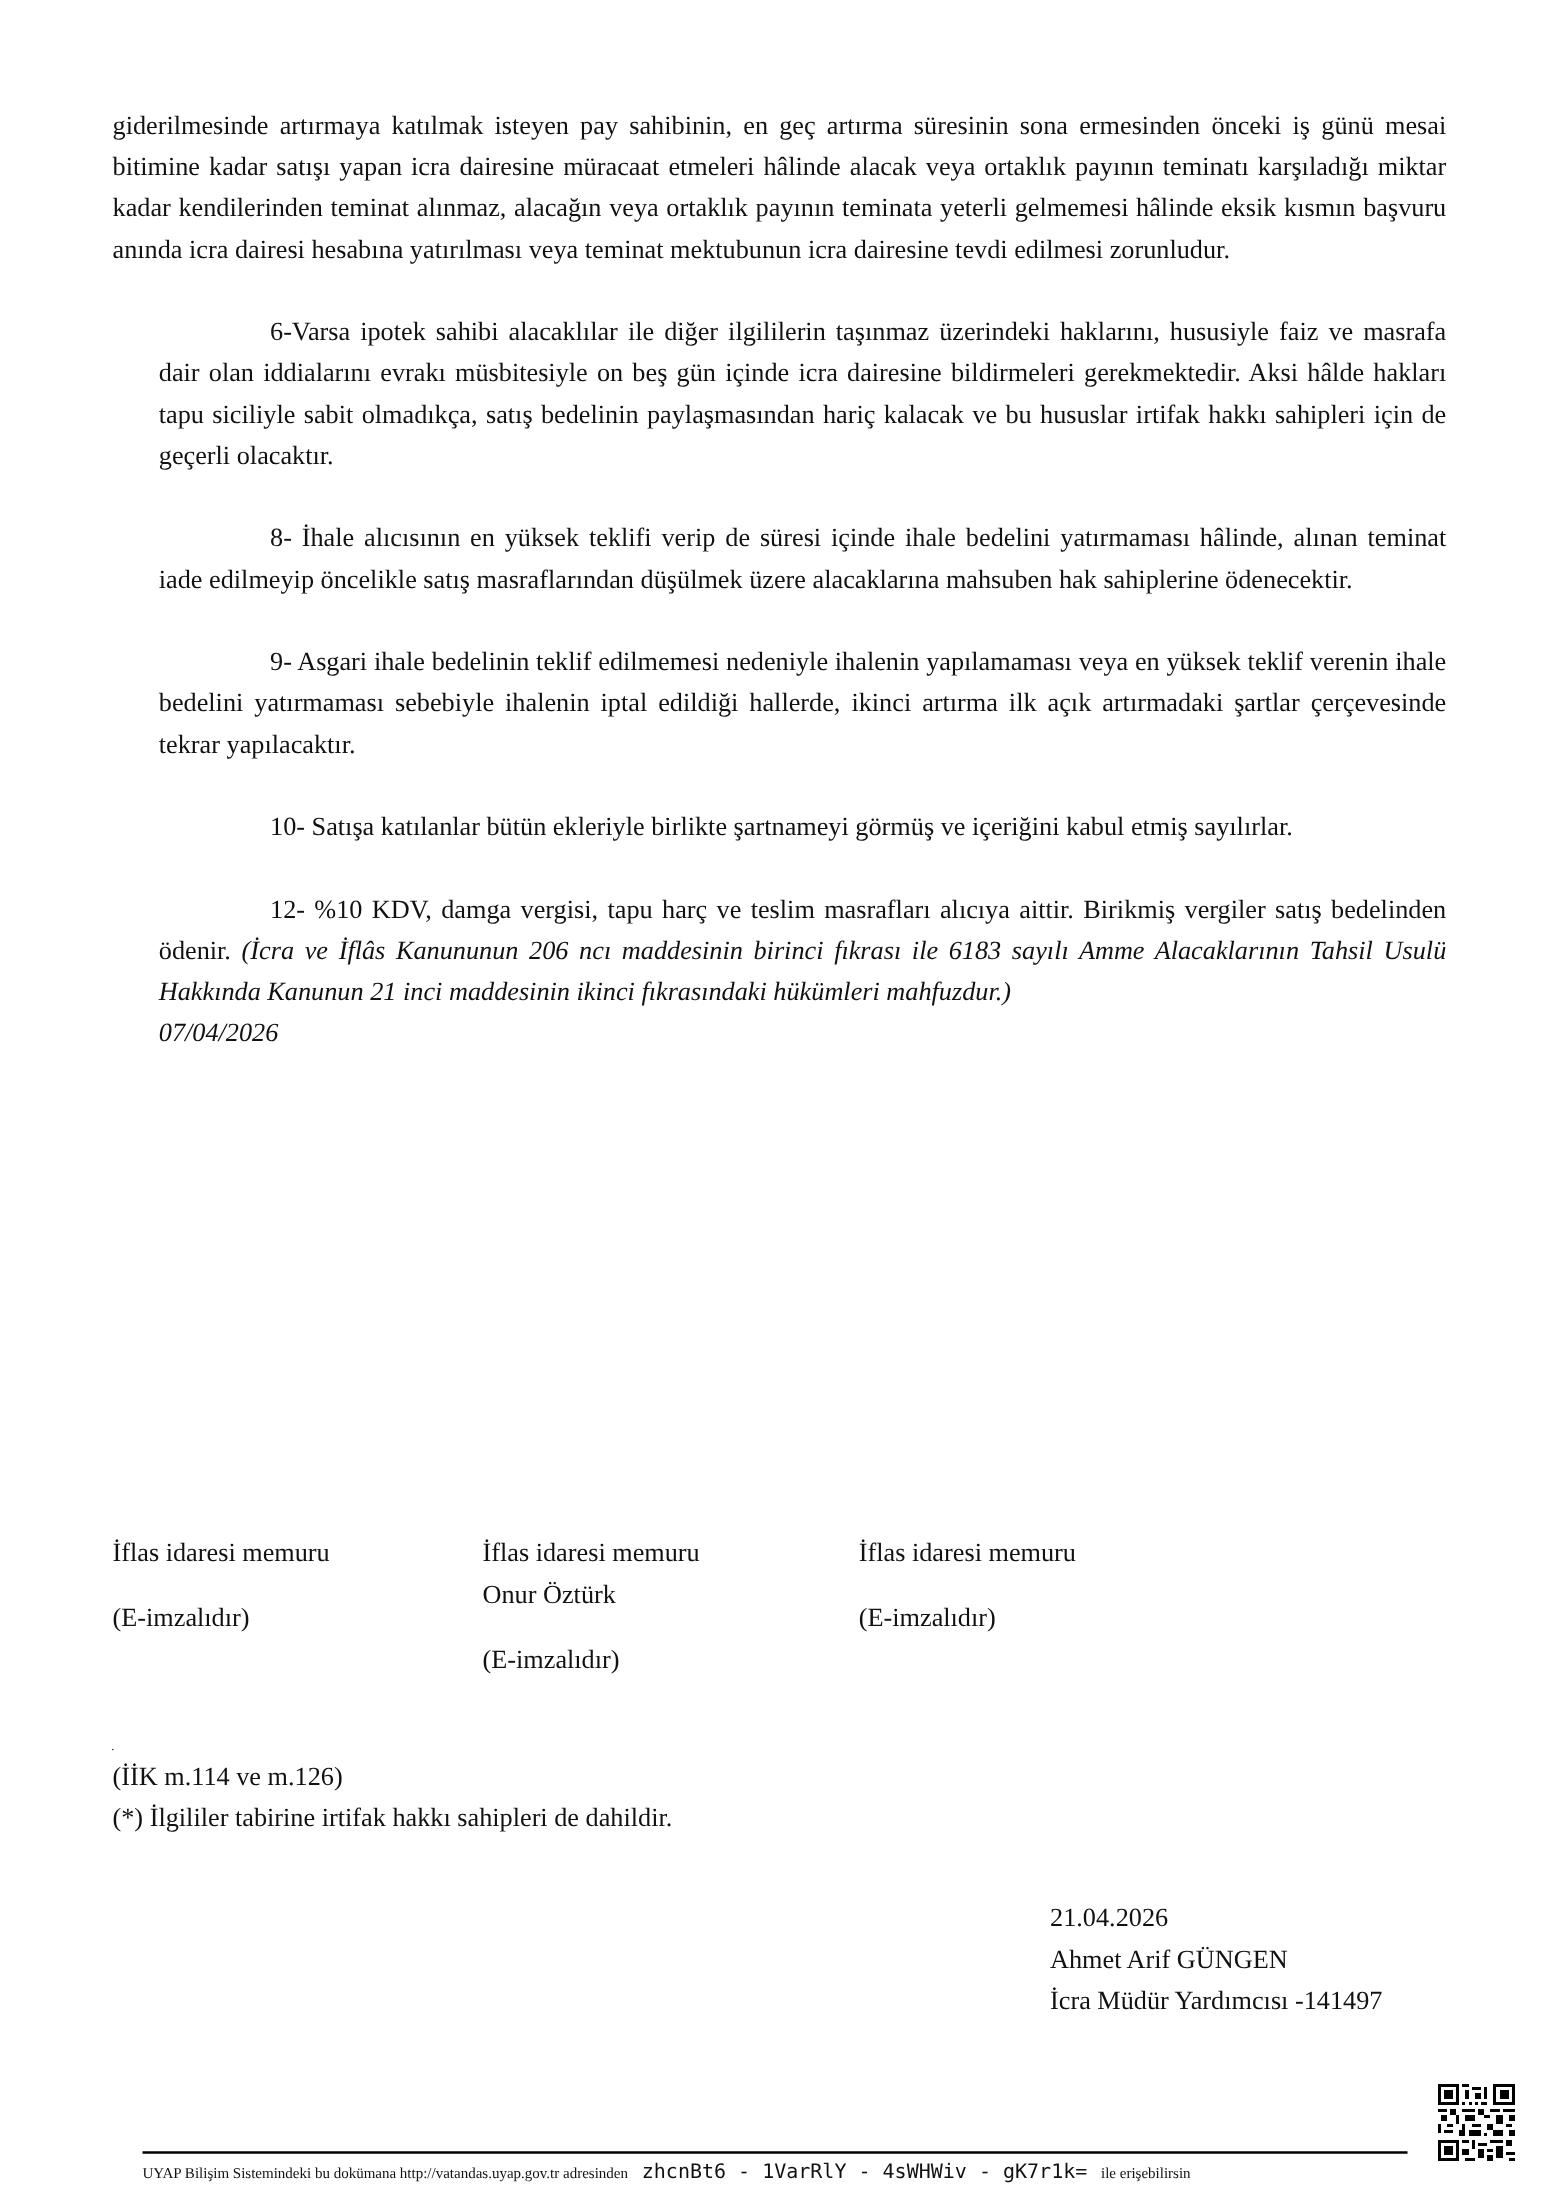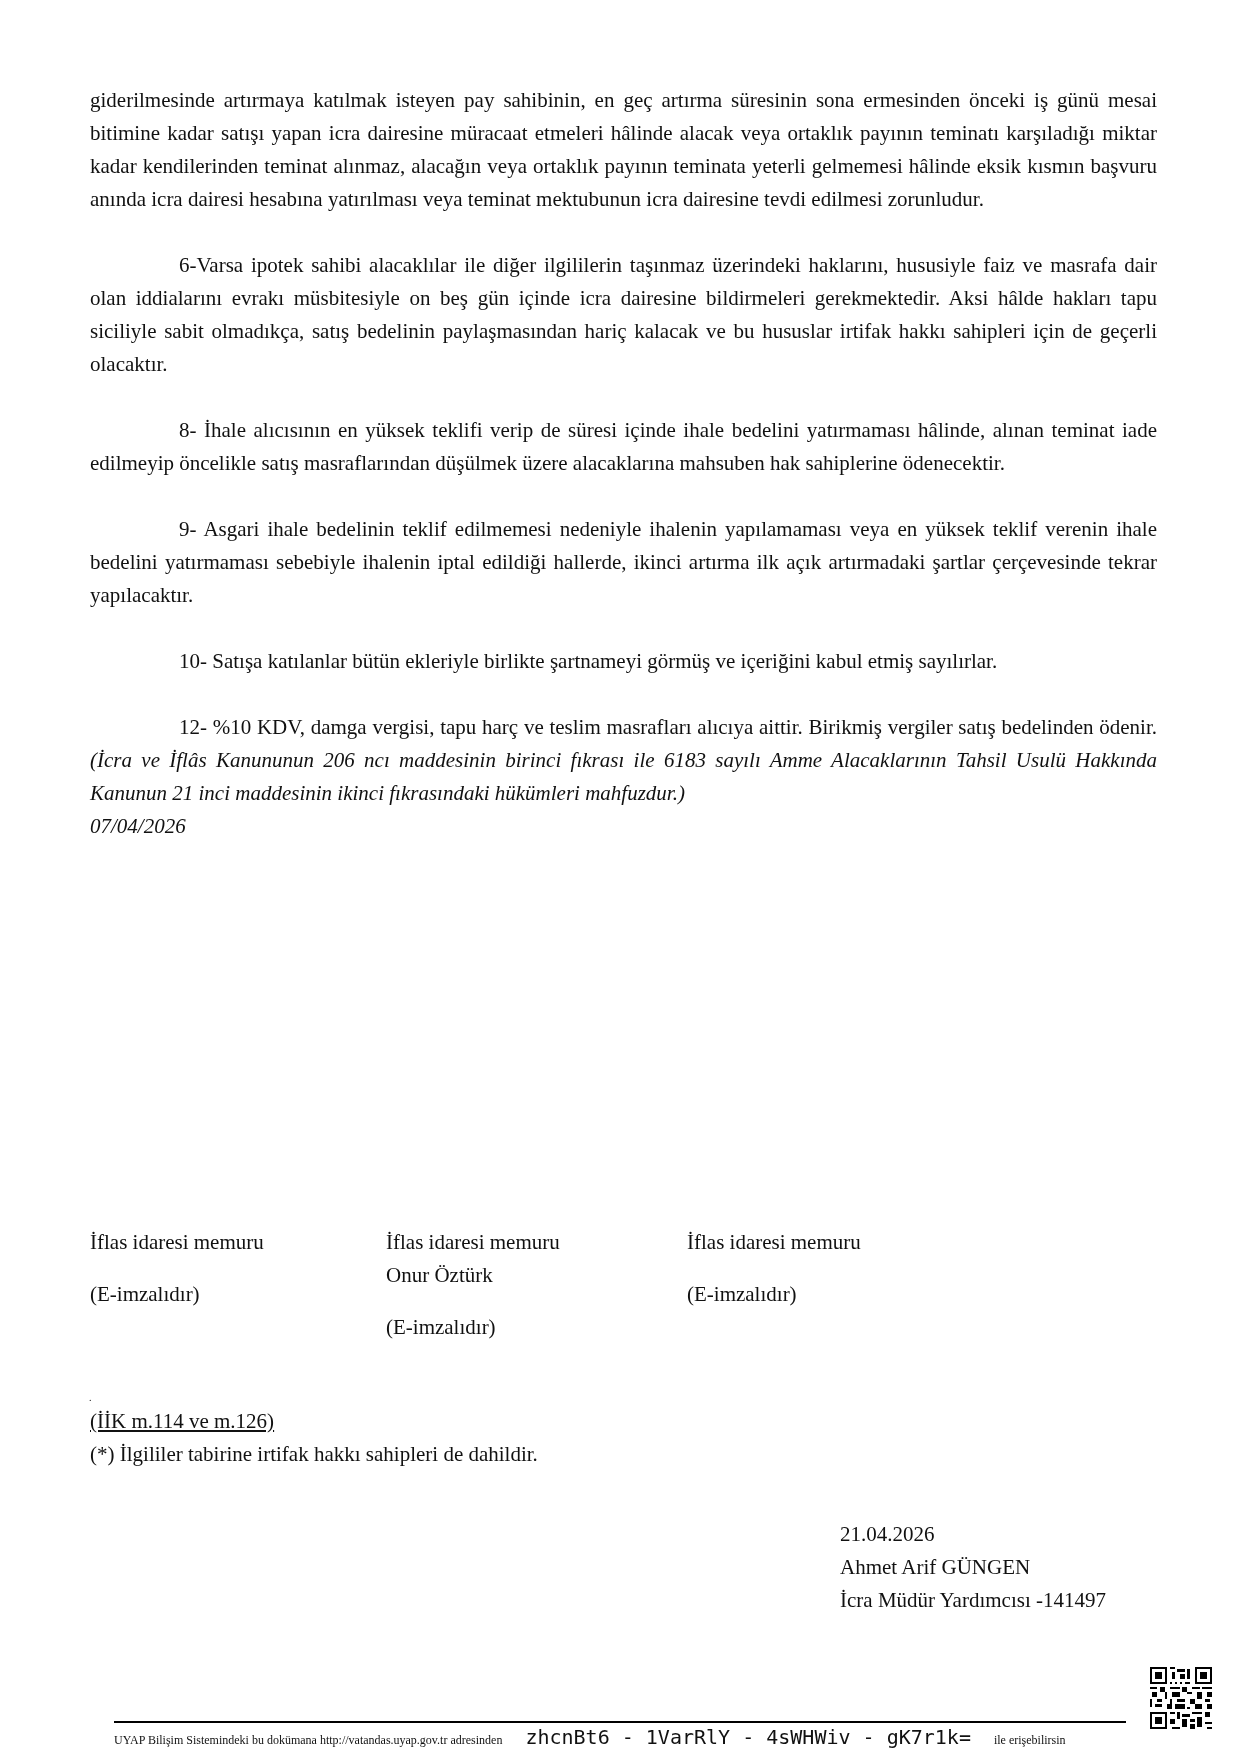--- a/index.html
+++ b/index.html
@@ -1,33 +1,33 @@
 <!DOCTYPE html>
 <html><head>
 <meta charset="utf-8">
 <style>
   html, body { margin:0; padding:0; background:#ffffff; }
   body { width:1241px; height:1754px; position:relative; overflow:hidden; color:#111; }
   .page { position:absolute; left:90px; top:84px; width:1067px;
           font-family:"Liberation Serif","DejaVu Serif",serif; font-size:21px; line-height:33px; }
   .para { text-align:justify; margin:0 0 33px 0; }
-  .indent { text-indent:89px; }
+  .indent { text-indent:89px;margin-left:37px; }
   .ital { font-style:italic; }
   .sigs { position:absolute; left:90px; top:1214px; width:900px; font-family:"Liberation Serif",serif; font-size:21px; line-height:33px; }
   .sig { position:absolute; top:12px; width:280px; }
   .sig .esig { margin-top:19px; }
   .dot { position:absolute; left:89px; top:1392px; font-size:10px; font-family:"Liberation Serif",serif; }
   .law { position:absolute; left:90px; top:1405px; font-family:"Liberation Serif",serif; font-size:21px; line-height:33px; }
-  .law .ref { text-decoration:underline; }
+  .law .ref { }
   .signer { position:absolute; left:840px; top:1518px; width:360px; text-align:left; font-family:"Liberation Serif",serif; font-size:21px; line-height:33px; }
   .signer div { margin-bottom:0px; }
   .qr { position:absolute; left:1150px; top:1667px; width:62px; height:62px; }
   .footer-line { position:absolute; left:114px; top:1721px; width:1012px; height:0; border-top:2px solid #000; }
   .footer { position:absolute; left:114px; top:1727px; white-space:nowrap; font-family:"Liberation Serif",serif; font-size:12px; line-height:20px; }
-  .footer .code { font-family:"DejaVu Sans Mono","Liberation Mono",monospace; font-size:20px; margin:0 20px; }
+  .footer .code { font-family:"DejaVu Sans Mono","Liberation Mono",monospace; font-size:16px; margin:0 8px; }
 </style>
 </head>
 <body>
 
 <div class="page">
   <p class="para">giderilmesinde artırmaya katılmak isteyen pay sahibinin, en geç artırma süresinin sona ermesinden önceki iş günü mesai bitimine kadar satışı yapan icra dairesine müracaat etmeleri hâlinde alacak veya ortaklık payının teminatı karşıladığı miktar kadar kendilerinden teminat alınmaz, alacağın veya ortaklık payının teminata yeterli gelmemesi hâlinde eksik kısmın başvuru anında icra dairesi hesabına yatırılması veya teminat mektubunun icra dairesine tevdi edilmesi zorunludur.</p>
   <p class="para indent">6-Varsa ipotek sahibi alacaklılar ile diğer ilgililerin taşınmaz üzerindeki haklarını, hususiyle faiz ve masrafa dair olan iddialarını evrakı müsbitesiyle on beş gün içinde icra dairesine bildirmeleri gerekmektedir. Aksi hâlde hakları tapu siciliyle sabit olmadıkça, satış bedelinin paylaşmasından hariç kalacak ve bu hususlar irtifak hakkı sahipleri için de geçerli olacaktır.</p>
   <p class="para indent">8- İhale alıcısının en yüksek teklifi verip de süresi içinde ihale bedelini yatırmaması hâlinde, alınan teminat iade edilmeyip öncelikle satış masraflarından düşülmek üzere alacaklarına mahsuben hak sahiplerine ödenecektir.</p>
   <p class="para indent">9- Asgari ihale bedelinin teklif edilmemesi nedeniyle ihalenin yapılamaması veya en yüksek teklif verenin ihale bedelini yatırmaması sebebiyle ihalenin iptal edildiği hallerde, ikinci artırma ilk açık artırmadaki şartlar çerçevesinde tekrar yapılacaktır.</p>
   <p class="para indent">10- Satışa katılanlar bütün ekleriyle birlikte şartnameyi görmüş ve içeriğini kabul etmiş sayılırlar.</p>

